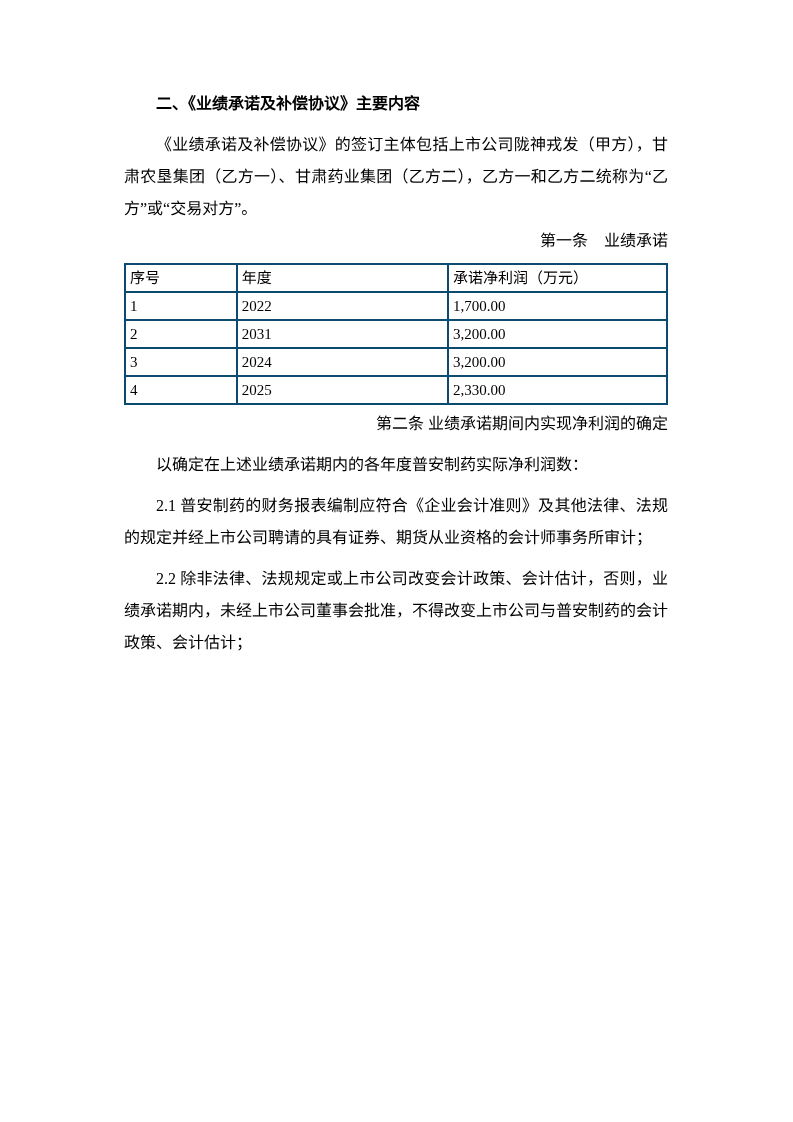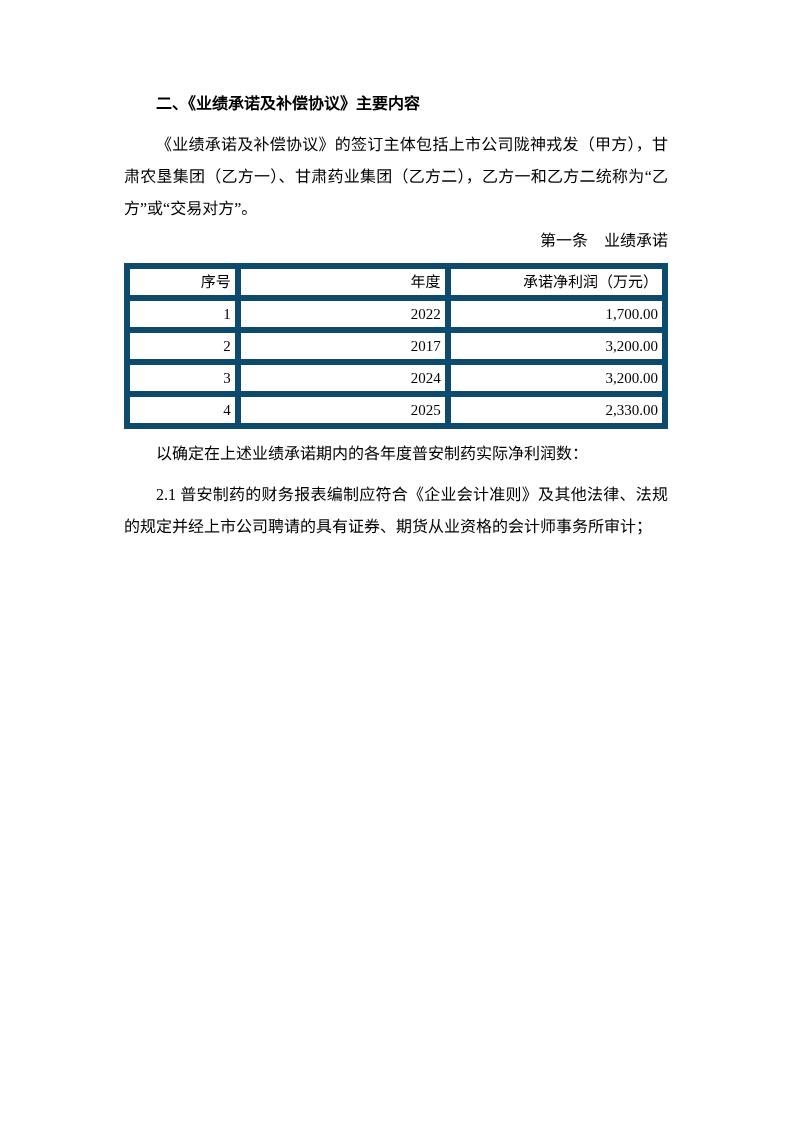--- a/index.html
+++ b/index.html
@@ -41,23 +41,23 @@
   }
   table.commit-table {
     width: 100%;
     border-collapse: collapse;
     border: 2px solid #000;
     margin: 6px 0 3px 0;
     table-layout: fixed;
   }
   table.commit-table th,
   table.commit-table td {
-    border: 6px solid #0c4a6e;
+    border: 2px solid #0c4a6e;
     font-weight: normal;
-    text-align: right;
+    text-align: left;
     font-size: 15px;
     line-height: 26px;
     height: 27px;
     padding: 0 4px;
     font-family: "Liberation Serif", "DejaVu Serif", serif;
   }
   col.c-no { width: 20.6%; }
   col.c-year { width: 39%; }
   col.c-profit { width: 40.4%; }
 </style>
@@ -90,37 +90,39 @@
         </tr>
       </thead>
       <tbody>
         <tr>
           <td>1</td>
           <td>2022</td>
           <td>1,700.00</td>
         </tr>
         <tr>
           <td>2</td>
-          <td>2017</td>
+          <td>2031</td>
           <td>3,200.00</td>
         </tr>
         <tr>
           <td>3</td>
           <td>2024</td>
           <td>3,200.00</td>
         </tr>
         <tr>
           <td>4</td>
           <td>2025</td>
           <td>2,330.00</td>
         </tr>
       </tbody>
     </table>
 
 
+    <p class="sub-title">第二条 业绩承诺期间内实现净利润的确定</p>
 
     <p class="para">以确定在上述业绩承诺期内的各年度普安制药实际净利润数：</p>
 
     <p class="para">2.1 普安制药的财务报表编制应符合《企业会计准则》及其他法律、法规的规定并经上市公司聘请的具有证券、期货从业资格的会计师事务所审计；</p>
 
+    <p class="para">2.2 除非法律、法规规定或上市公司改变会计政策、会计估计，否则，业绩承诺期内，未经上市公司董事会批准，不得改变上市公司与普安制药的会计政策、会计估计；</p>
 
   </div>
 </div>
 
 </body></html>

